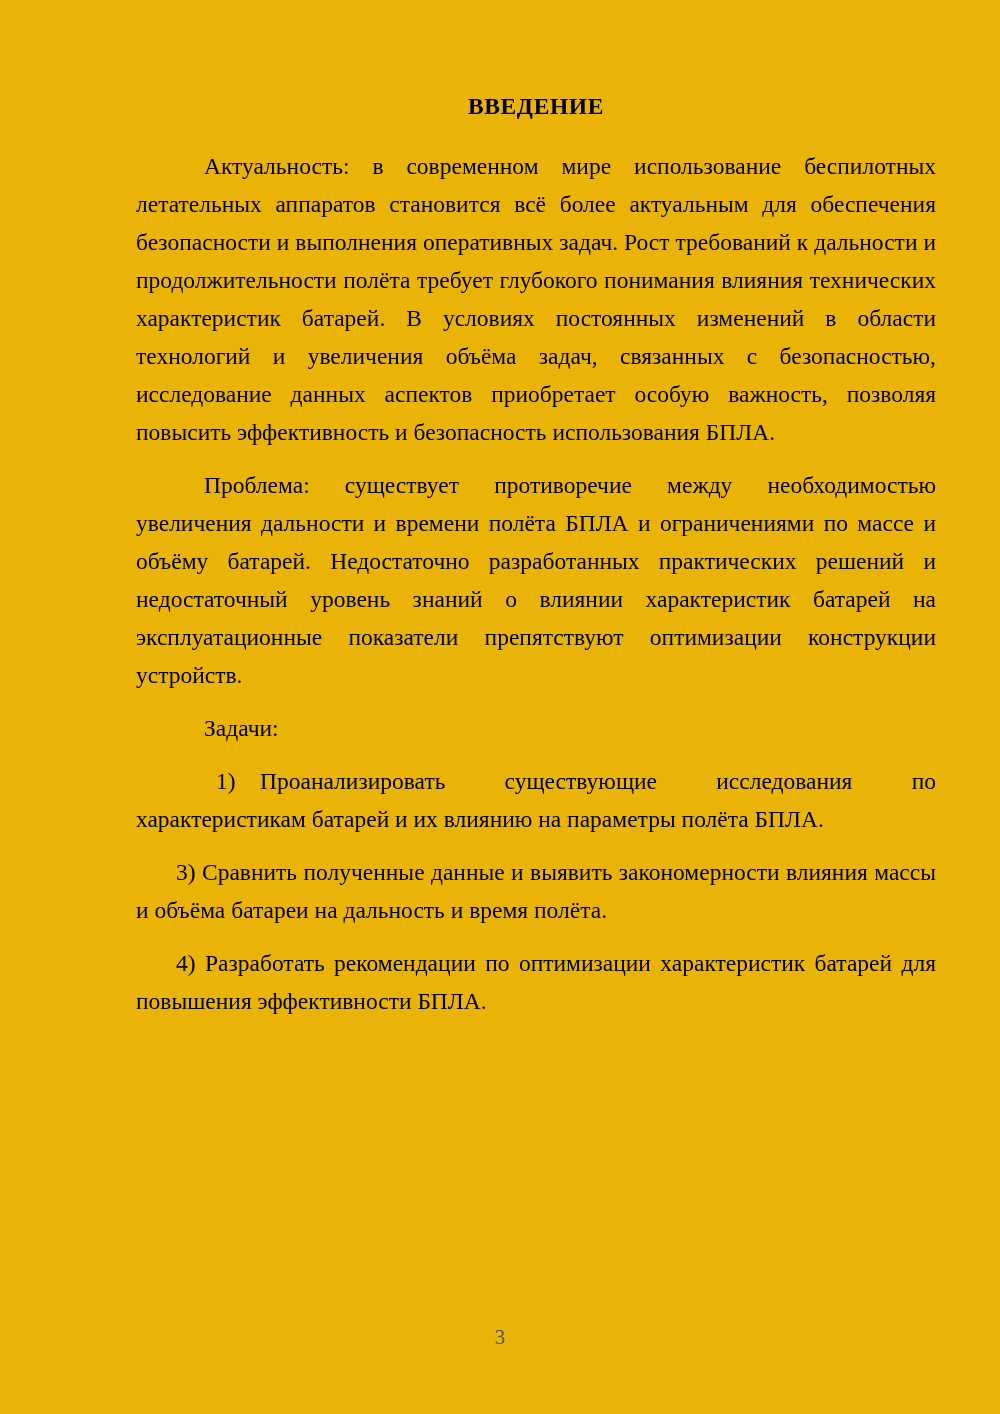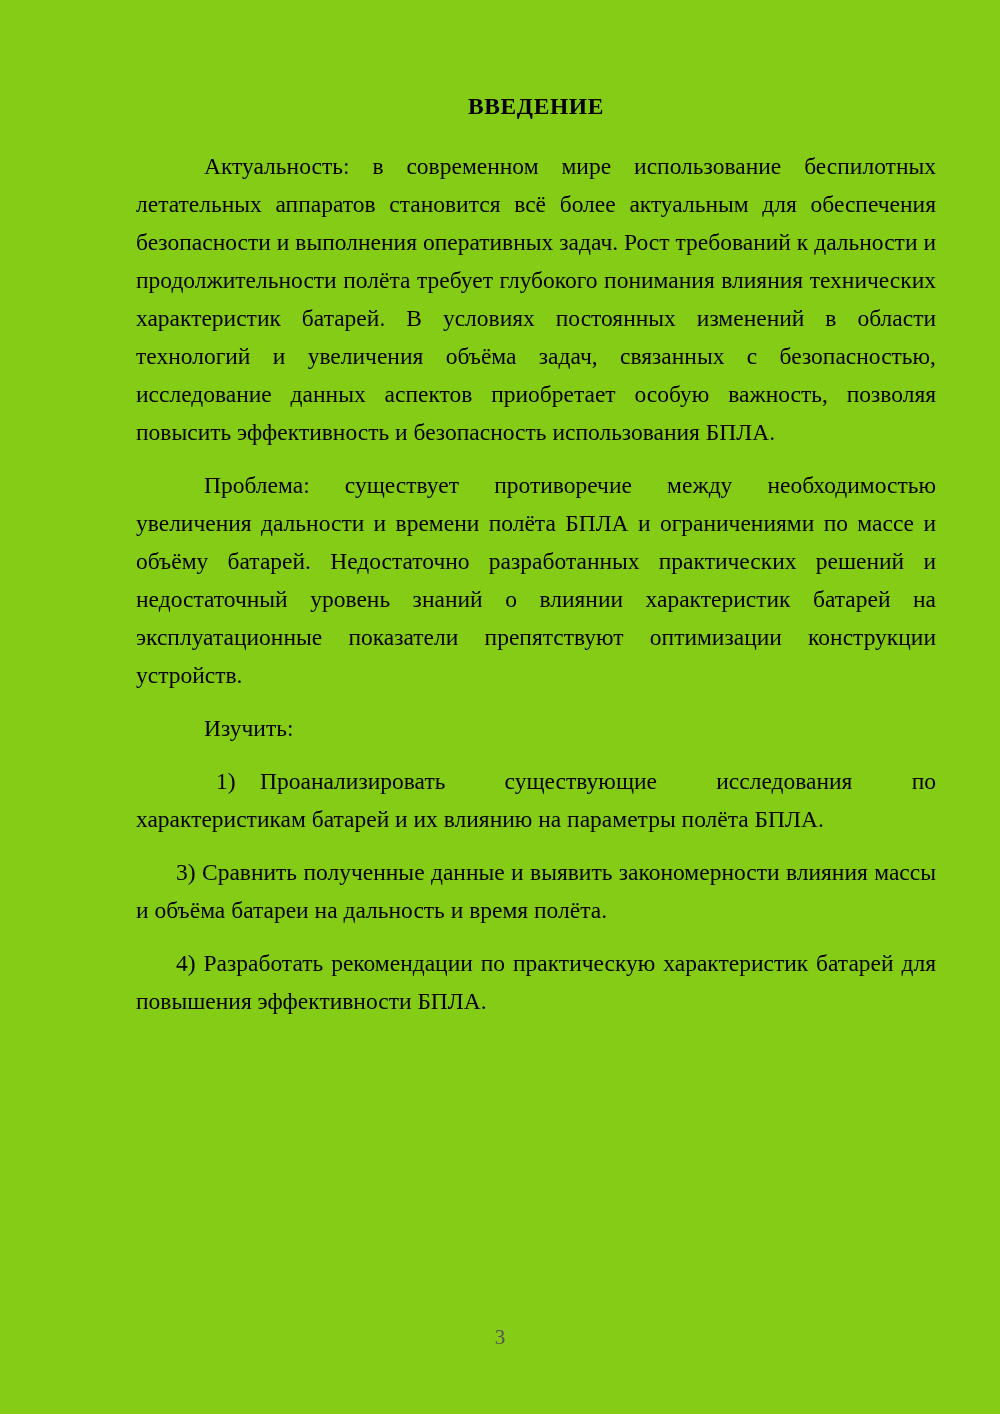--- a/index.html
+++ b/index.html
@@ -5,21 +5,21 @@
 <style>
   html, body {
     margin: 0;
     padding: 0;
     background: #ffffff;
   }
   .page {
     position: relative;
     width: 1000px;
     height: 1414px;
-    background: #84cc16;
+    background: #eab308;
     margin: 0 auto;
     overflow: hidden;
     font-family: "Liberation Serif", "DejaVu Serif", serif;
     color: #000000;
   }
   .content {
     position: absolute;
     left: 136px;
     top: 92px;
     width: 800px;
@@ -83,27 +83,27 @@
 
   <div class="content">
 
     <h1 class="doc-title">ВВЕДЕНИЕ</h1>
 
     <p class="para">Актуальность: в современном мире использование беспилотных летательных аппаратов становится всё более актуальным для обеспечения безопасности и выполнения оперативных задач. Рост требований к дальности и продолжительности полёта требует глубокого понимания влияния технических характеристик батарей. В условиях постоянных изменений в области технологий и увеличения объёма задач, связанных с безопасностью, исследование данных аспектов приобретает особую важность, позволяя повысить эффективность и безопасность использования БПЛА.</p>
 
     <p class="para">Проблема: существует противоречие между необходимостью увеличения дальности и времени полёта БПЛА и ограничениями по массе и объёму батарей. Недостаточно разработанных практических решений и недостаточный уровень знаний о влиянии характеристик батарей на эксплуатационные показатели препятствуют оптимизации конструкции устройств.</p>
 
 
-    <p class="para tasks-header">Изучить:</p>
+    <p class="para tasks-header">Задачи:</p>
 
     <p class="para numbered-wide"><span class="num">1)</span><span class="txt">Проанализировать существующие исследования по характеристикам батарей и их влиянию на параметры полёта БПЛА.</span></p>
 
 
     <p class="para numbered-plain"><span class="num">3)</span>&nbsp;<span class="txt">Сравнить полученные данные и выявить закономерности влияния массы и объёма батареи на дальность и время полёта.</span></p>
 
-    <p class="para numbered-plain"><span class="num">4)</span>&nbsp;<span class="txt">Разработать рекомендации по практическую характеристик батарей для повышения эффективности БПЛА.</span></p>
+    <p class="para numbered-plain"><span class="num">4)</span>&nbsp;<span class="txt">Разработать рекомендации по оптимизации характеристик батарей для повышения эффективности БПЛА.</span></p>
 
 
   </div>
 
   <div class="page-number">3</div>
 
 </div>
 
 </body></html>

